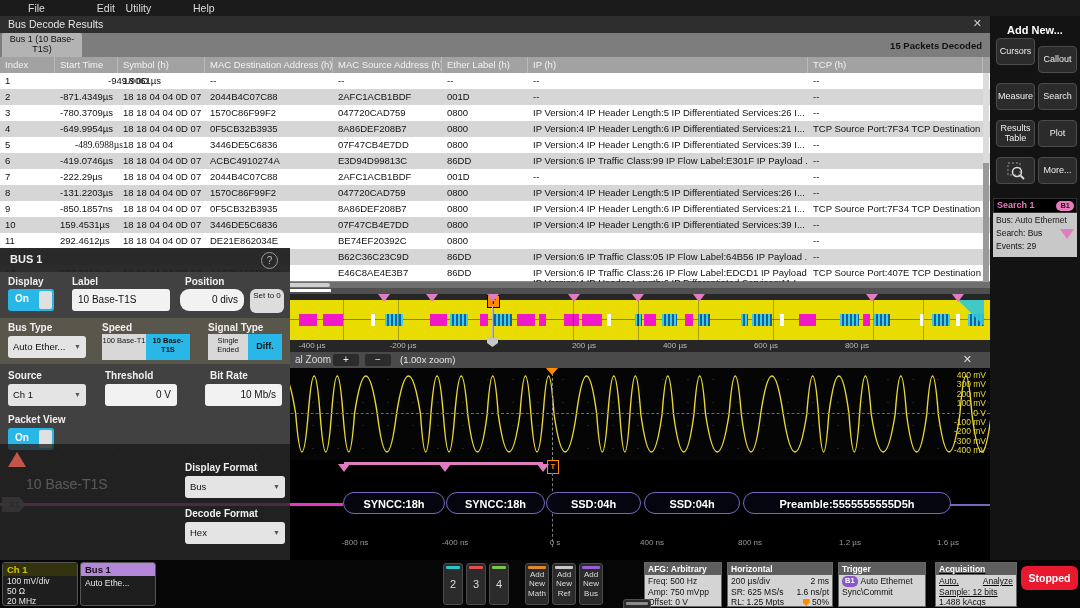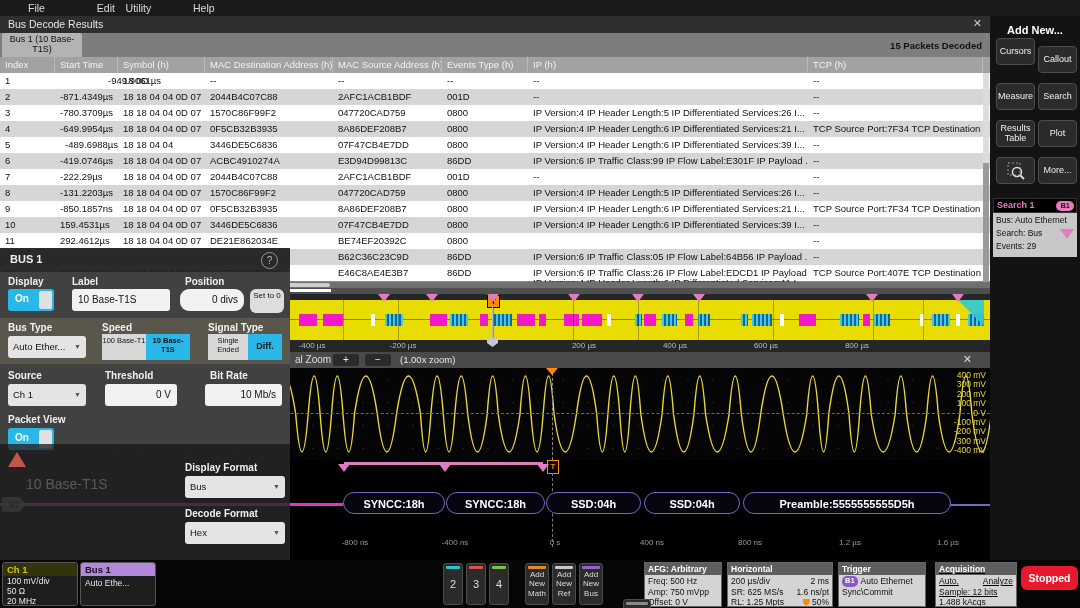--- a/index.html
+++ b/index.html
@@ -287,21 +287,21 @@
     <div id="tabbar" class="abs">
       <div id="tab1">Bus 1 (10 Base-T1S)</div>
       <span id="packets">15 Packets Decoded</span>
     </div>
     <div id="thead" class="abs">
         <div class="hcell" style="left: 2px; width: 53px;">Index</div>
         <div class="hcell" style="left: 57px; width: 61px;">Start Time</div>
         <div class="hcell" style="left: 120px; width: 85px;">Symbol (h)</div>
         <div class="hcell" style="left: 207px; width: 126px;">MAC Destination Address (h)</div>
         <div class="hcell" style="left: 335px; width: 107px;">MAC Source Address (h)</div>
-        <div class="hcell" style="left: 444px; width: 84px;">Events Type (h)</div>
+        <div class="hcell" style="left: 444px; width: 84px;">Ether Label (h)</div>
         <div class="hcell" style="left: 530px; width: 278px;">IP (h)</div>
         <div class="hcell" style="left: 810px; width: 173px;">TCP (h)</div>
       </div>
     <div id="tbody" class="abs">
         <div class="trow" style="top: 0px;">
           <div class="tcell" style="left: 2px; width: 53px;">1</div>
           <div class="tcell" style="left: 57px; width: 61px; margin-left: 48px;">-949.9061µs</div>
           <div class="tcell" style="left: 120px; width: 85px;">18 0D</div>
           <div class="tcell" style="left: 207px; width: 126px;">--</div>
           <div class="tcell" style="left: 335px; width: 107px;">--</div>
@@ -334,21 +334,21 @@
           <div class="tcell" style="left: 57px; width: 61px;">-649.9954µs</div>
           <div class="tcell" style="left: 120px; width: 85px;">18 18 04 04 0D 07</div>
           <div class="tcell" style="left: 207px; width: 126px;">0F5CB32B3935</div>
           <div class="tcell" style="left: 335px; width: 107px;">8A86DEF208B7</div>
           <div class="tcell" style="left: 444px; width: 84px;">0800</div>
           <div class="tcell" style="left: 530px; width: 278px;">IP Version:4 IP Header Length:6 IP Differentiated Services:21 I...</div>
           <div class="tcell" style="left: 810px; width: 173px;">TCP Source Port:7F34 TCP Destination P...</div>
         </div>
         <div class="trow" style="top: 64px;">
           <div class="tcell" style="left: 2px; width: 53px;">5</div>
-          <div class="tcell" style="left: 62px; width: 61px;">-489.6988µs</div>
+          <div class="tcell" style="left: 72px; width: 61px; font-family: Liberation Serif, serif;">-489.6988µs</div>
           <div class="tcell" style="left: 120px; width: 85px;">18 18 04 04</div>
           <div class="tcell" style="left: 207px; width: 126px;">3446DE5C6836</div>
           <div class="tcell" style="left: 335px; width: 107px;">07F47CB4E7DD</div>
           <div class="tcell" style="left: 444px; width: 84px;">0800</div>
           <div class="tcell" style="left: 530px; width: 278px;">IP Version:4 IP Header Length:6 IP Differentiated Services:39 I...</div>
           <div class="tcell" style="left: 810px; width: 173px;">--</div>
         </div>
         <div class="trow even" style="top: 80px;">
           <div class="tcell" style="left: 2px; width: 53px;">6</div>
           <div class="tcell" style="left: 57px; width: 61px;">-419.0746µs</div>

